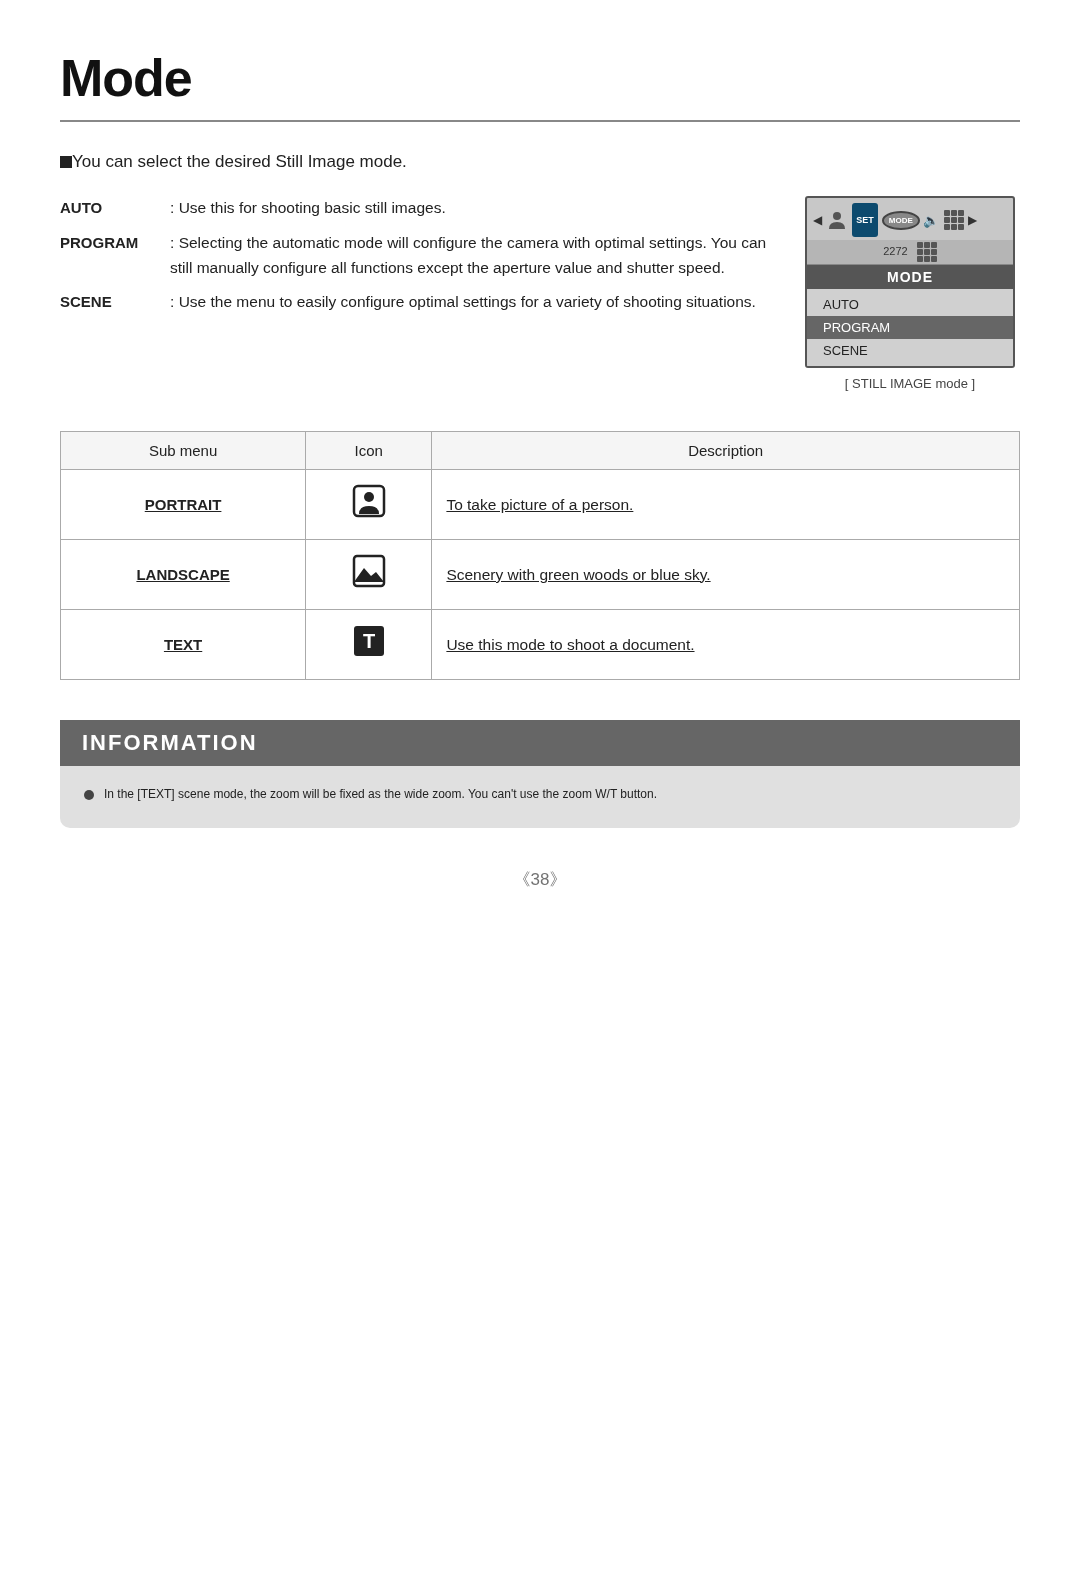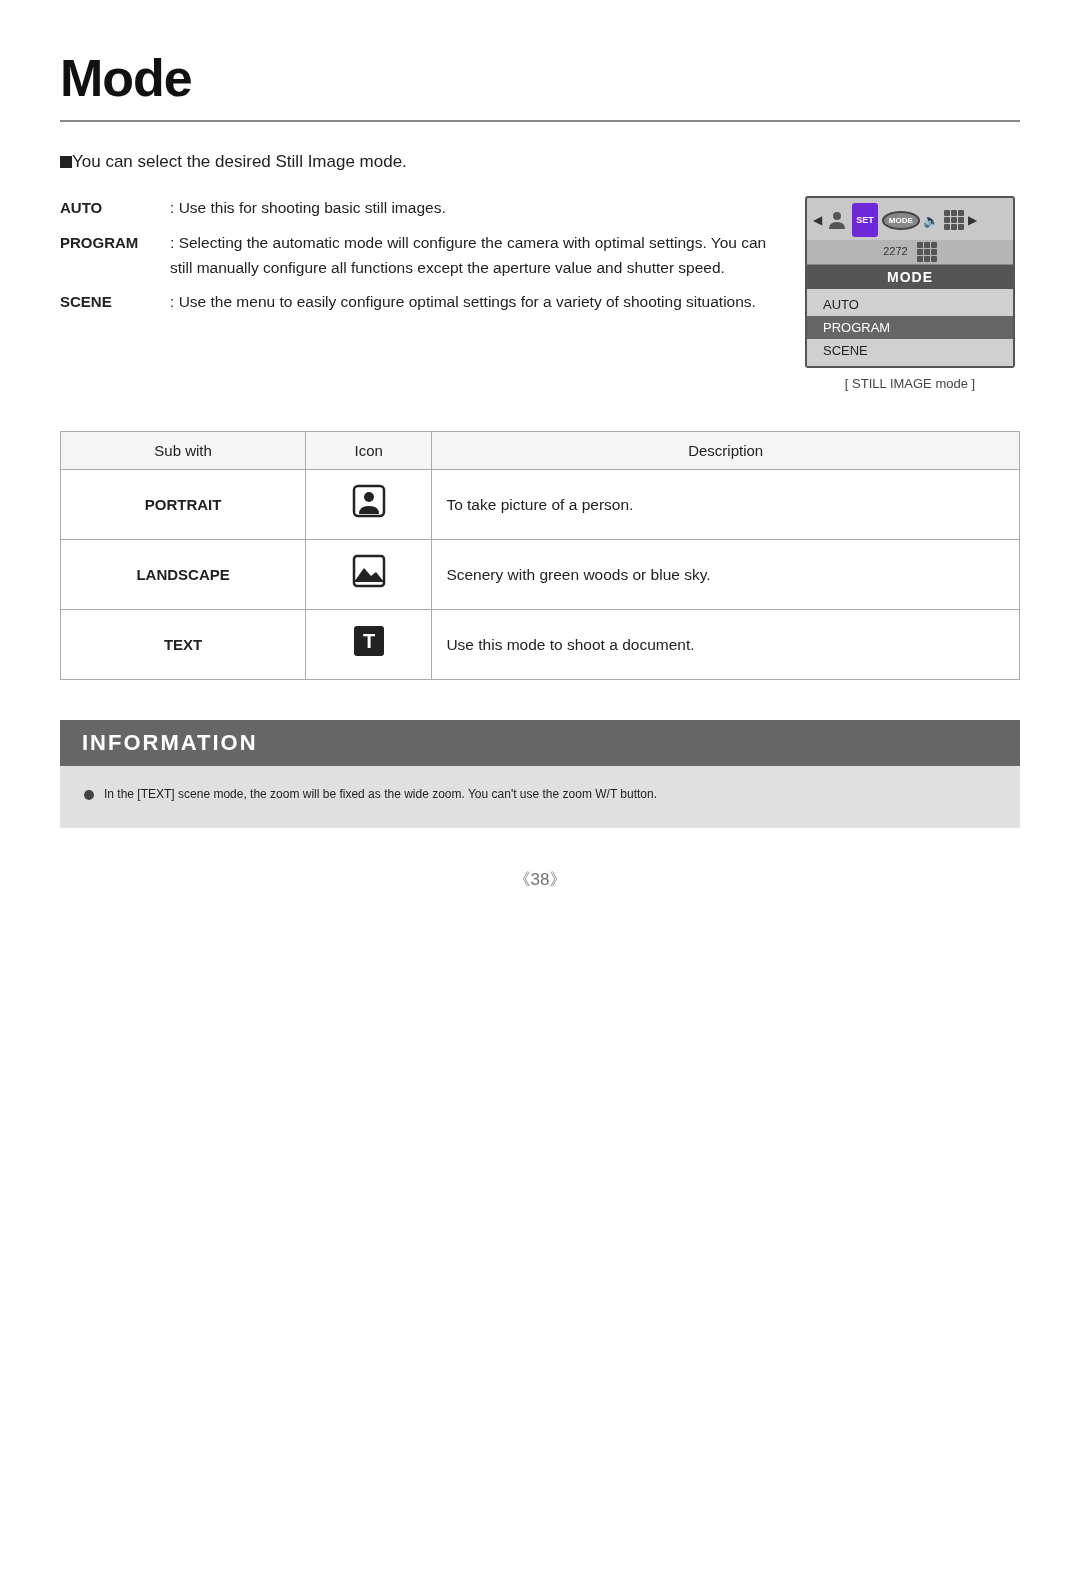--- a/index.html
+++ b/index.html
@@ -151,41 +151,42 @@
 
     .scene-table th.desc-col {
       text-align: center;
     }
 
     .scene-table td {
       padding: 14px 14px;
       border: 1px solid #aaa;
       font-size: 15.5px;
       vertical-align: middle;
+      text-decoration: underline;
     }
 
     .scene-table td.label-col {
       font-weight: 700;
       font-size: 15px;
       text-align: center;
     }
 
     .scene-table td.icon-col {
       text-align: center;
       font-size: 28px;
     }
 
     .scene-table td.desc-col {
       text-align: left;
     }
 
     
     .information-section {
       background: #e0e0e0;
-      border-radius: 2px;
+      border-radius: 10px;
       padding: 0 0 24px 0;
       margin-bottom: 40px;
     }
 
     .information-header {
       background: #666;
       color: #fff;
       font-size: 22px;
       font-weight: 900;
       padding: 10px 22px;
@@ -290,21 +291,21 @@
       <div class="camera-lcd">
 
         <div class="lcd-top-icons">
           <span class="arrow-left">◀</span>
 
           <svg width="22" height="22" viewBox="0 0 22 22">
             <circle cx="11" cy="7" r="4" fill="#555"></circle>
             <path d="M3 20 Q3 13 11 13 Q19 13 19 20" fill="#555"></path>
           </svg>
 
-          <span style="background:#6d28d9;border-radius:3px;font-size:9px;color:#fff;font-weight:bold;padding:12px 4px;text-align:center;">SET</span>
+          <span style="background:#0c4a6e;border-radius:3px;font-size:9px;color:#fff;font-weight:bold;padding:12px 4px;text-align:center;">SET</span>
 
           <span style="background:#888;border-radius:50%;font-size:8px;color:#fff;font-weight:bold;padding:3px 5px;border:2px solid #444;">MODE</span>
 
           <span style="font-size:13px;color:#444;">🔈</span>
 
           <span class="grid-icon">
             <span class="grid-dot"></span>
               <span class="grid-dot"></span>
               <span class="grid-dot"></span>
             <span class="grid-dot"></span>
@@ -342,21 +343,21 @@
         </div>
       </div>
       <div class="lcd-caption">[ STILL IMAGE mode ]</div>
     </div>
 
   </div>
 
   <table class="scene-table">
     <thead>
       <tr>
-        <th>Sub with</th>
+        <th>Sub menu</th>
         <th>Icon</th>
         <th class="desc-col">Description</th>
       </tr>
     </thead>
     <tbody>
 
       <tr>
         <td class="label-col">PORTRAIT</td>
         <td class="icon-col">
           <svg width="34" height="34" viewBox="0 0 34 34">

